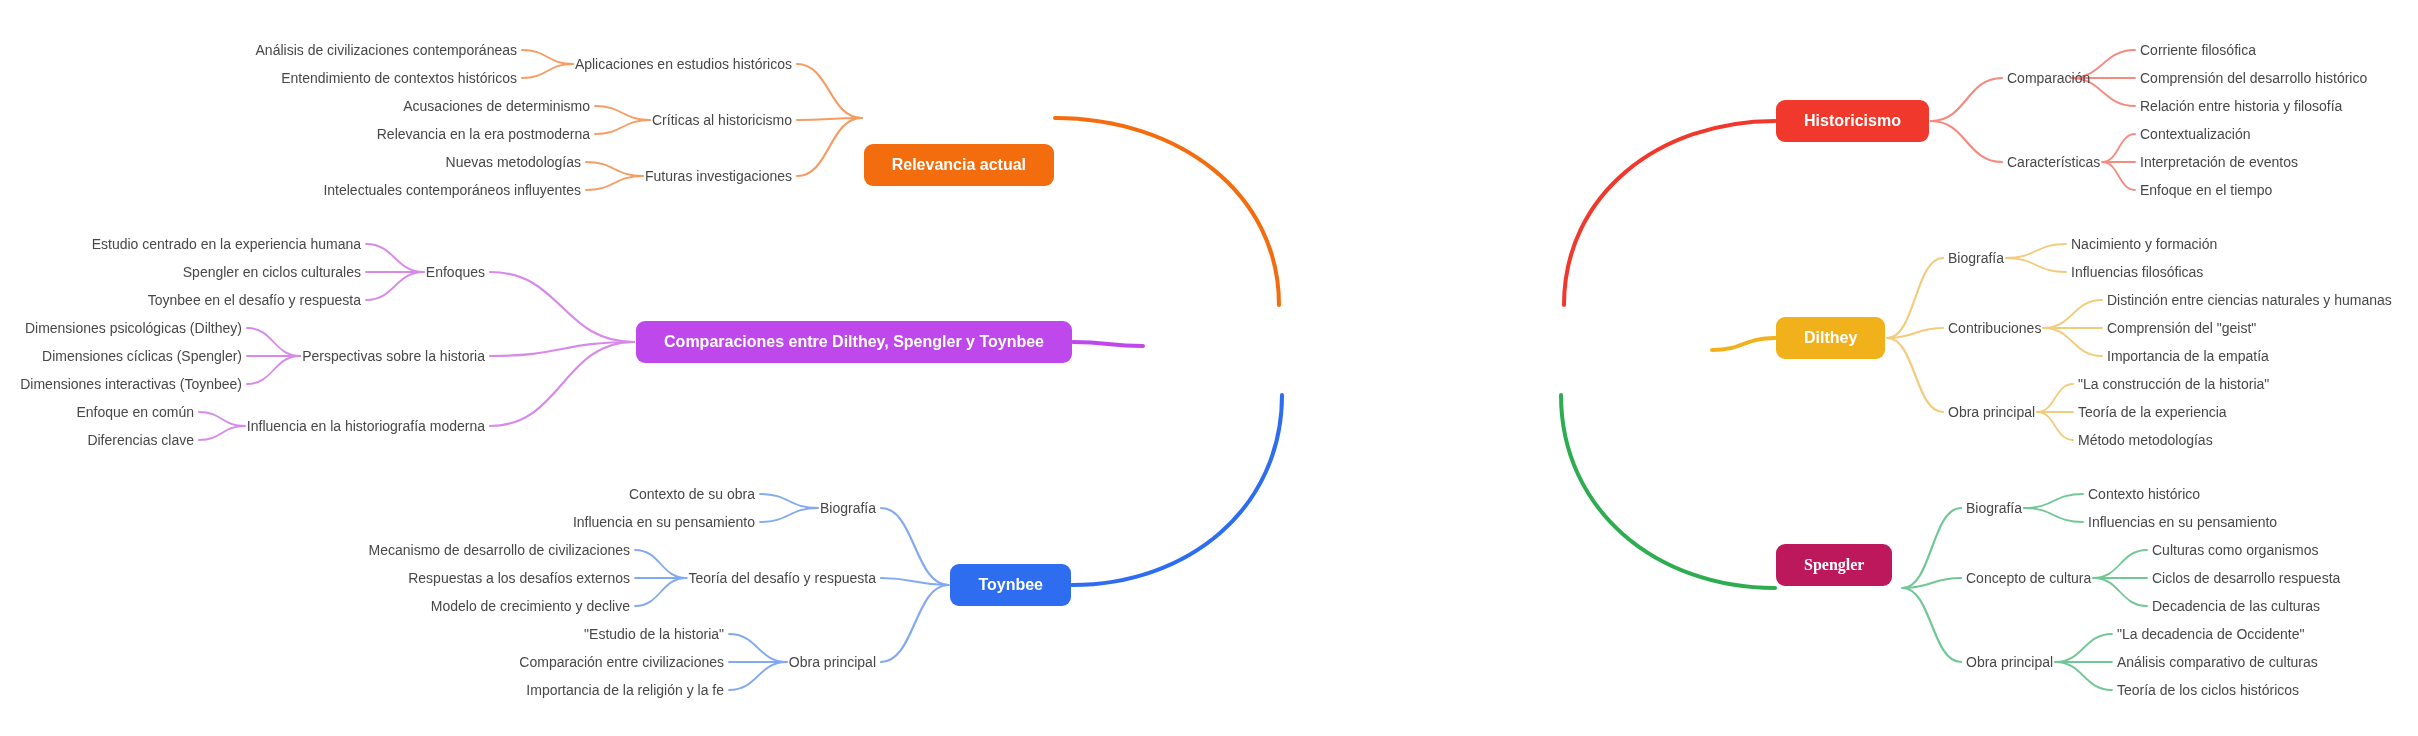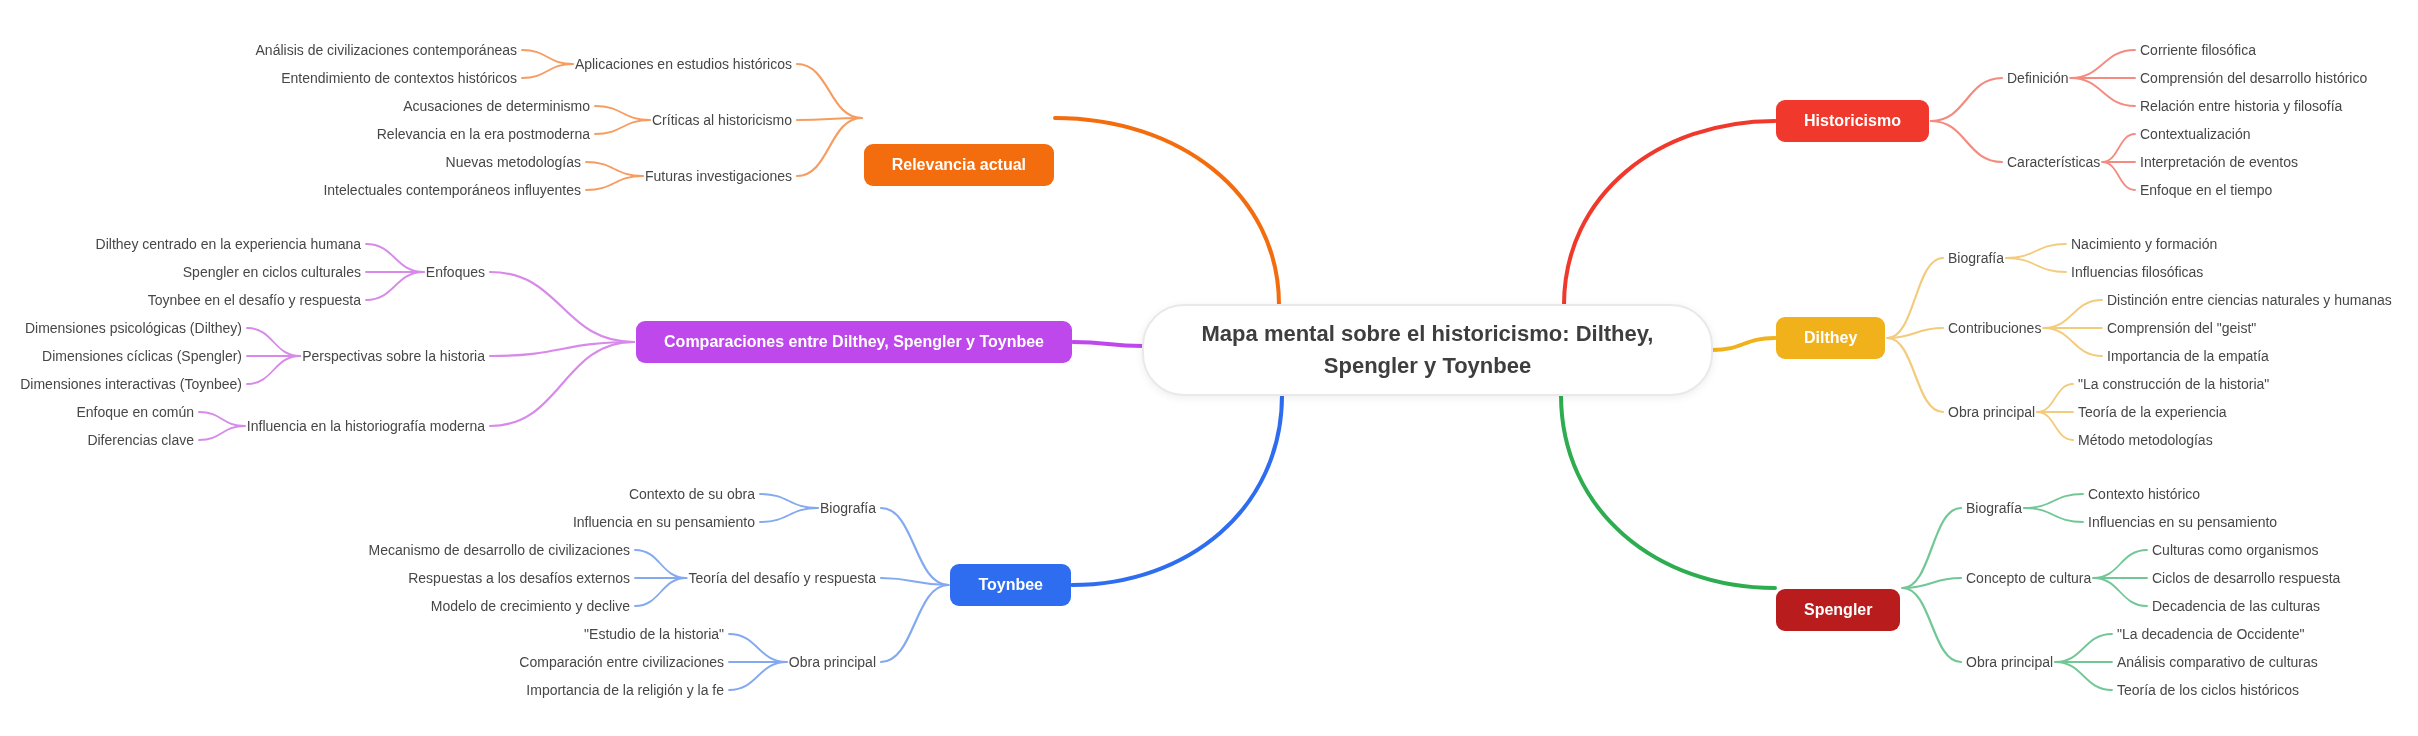--- a/index.html
+++ b/index.html
@@ -125,25 +125,24 @@
       <path d="M 786.84375 662 C 757.921875 662, 757.921875 662, 729 662" stroke="#83a9f0" stroke-width="1.8" fill="none" stroke-linecap="round"></path>
       <path d="M 786.84375 662 C 757.921875 662, 757.921875 690, 729 690" stroke="#83a9f0" stroke-width="1.8" fill="none" stroke-linecap="round"></path>
       <path d="M 1564 305 C 1564 194.60000000000002, 1658.95 121, 1775 121" stroke="#f0392c" stroke-width="4" fill="none" stroke-linecap="round"></path>
       <path d="M 1712 350 C 1743.5 350, 1743.5 338, 1775 338" stroke="#f0b11a" stroke-width="4" fill="none" stroke-linecap="round"></path>
       <path d="M 1561 395 C 1561 510.8, 1657.3 588, 1775 588" stroke="#2dad50" stroke-width="4" fill="none" stroke-linecap="round"></path>
       <path d="M 1279 305 C 1279 192.8, 1178.2 118, 1055 118" stroke="#f36d0e" stroke-width="4" fill="none" stroke-linecap="round"></path>
       <path d="M 1143 346 C 1108 346, 1108 342, 1073 342" stroke="#bf48ec" stroke-width="4" fill="none" stroke-linecap="round"></path>
       <path d="M 1282 395 C 1282 509, 1187.5 585, 1072 585" stroke="#2e6cf0" stroke-width="4" fill="none" stroke-linecap="round"></path>
     </svg>
 
-  <div id="pill">Mapa mental sobre el historicismo: Dilthey, Spengler y Toynbee</div>
 
   <div class="node" id="b0" style="left: 1776px; top: 100px; background: rgb(240, 57, 44);">Historicismo</div>
 
-  <div class="mid" id="m00" style="left:2007px;top:69px">Definición</div>
+  <div class="mid" id="m00" style="left:2007px;top:69px">Comparación</div>
   <div class="leaf" style="left:2140px;top:41px">Corriente filosófica</div>
   <div class="leaf" style="left:2140px;top:69px">Comprensión del desarrollo histórico</div>
   <div class="leaf" style="left:2140px;top:97px">Relación entre historia y filosofía</div>
 
   <div class="mid" id="m01" style="left:2007px;top:153px">Características</div>
   <div class="leaf" style="left:2140px;top:125px">Contextualización</div>
   <div class="leaf" style="left:2140px;top:153px">Interpretación de eventos</div>
   <div class="leaf" style="left:2140px;top:181px">Enfoque en el tiempo</div>
 
   <div class="node" id="b1" style="left: 1776px; top: 317px; background: rgb(240, 177, 26);">Dilthey</div>
@@ -155,21 +154,21 @@
   <div class="mid" id="m11" style="left:1948px;top:319px">Contribuciones</div>
   <div class="leaf" style="left:2107px;top:291px">Distinción entre ciencias naturales y humanas</div>
   <div class="leaf" style="left:2107px;top:319px">Comprensión del "geist"</div>
   <div class="leaf" style="left:2107px;top:347px">Importancia de la empatía</div>
 
   <div class="mid" id="m12" style="left:1948px;top:403px">Obra principal</div>
   <div class="leaf" style="left:2078px;top:375px">"La construcción de la historia"</div>
   <div class="leaf" style="left:2078px;top:403px">Teoría de la experiencia</div>
   <div class="leaf" style="left:2078px;top:431px">Método metodologías</div>
 
-  <div class="node" id="b2" style="left: 1776px; top: 589px; background: #b91c1c;">Spengler</div>
+  <div class="node" id="b2" style="left: 1776px; top: 544px; background: #be185d; font-family: Liberation Serif, serif;">Spengler</div>
 
   <div class="mid" id="m20" style="left:1966px;top:499px">Biografía</div>
   <div class="leaf" style="left:2088px;top:485px">Contexto histórico</div>
   <div class="leaf" style="left:2088px;top:513px">Influencias en su pensamiento</div>
 
   <div class="mid" id="m21" style="left:1966px;top:569px">Concepto de cultura</div>
   <div class="leaf" style="left:2152px;top:541px">Culturas como organismos</div>
   <div class="leaf" style="left:2152px;top:569px">Ciclos de desarrollo respuesta</div>
   <div class="leaf" style="left:2152px;top:597px">Decadencia de las culturas</div>
 
@@ -188,21 +187,21 @@
   <div class="leaf" style="right:1828px;top:97px">Acusaciones de determinismo</div>
   <div class="leaf" style="right:1828px;top:125px">Relevancia en la era postmoderna</div>
 
   <div class="mid" id="m32" style="right:1626px;top:167px">Futuras investigaciones</div>
   <div class="leaf" style="right:1837px;top:153px">Nuevas metodologías</div>
   <div class="leaf" style="right:1837px;top:181px">Intelectuales contemporáneos influyentes</div>
 
   <div class="node" id="b4" style="right: 1346px; top: 321px; background: rgb(191, 72, 236);">Comparaciones entre Dilthey, Spengler y Toynbee</div>
 
   <div class="mid" id="m40" style="right:1933px;top:263px">Enfoques</div>
-  <div class="leaf" style="right:2057px;top:235px">Dilthey centrado en la experiencia humana</div>
+  <div class="leaf" style="right:2057px;top:235px">Estudio centrado en la experiencia humana</div>
   <div class="leaf" style="right:2057px;top:263px">Spengler en ciclos culturales</div>
   <div class="leaf" style="right:2057px;top:291px">Toynbee en el desafío y respuesta</div>
 
   <div class="mid" id="m41" style="right:1933px;top:347px">Perspectivas sobre la historia</div>
   <div class="leaf" style="right:2176px;top:319px">Dimensiones psicológicas (Dilthey)</div>
   <div class="leaf" style="right:2176px;top:347px">Dimensiones cíclicas (Spengler)</div>
   <div class="leaf" style="right:2176px;top:375px">Dimensiones interactivas (Toynbee)</div>
 
   <div class="mid" id="m42" style="right:1933px;top:417px">Influencia en la historiografía moderna</div>
   <div class="leaf" style="right:2224px;top:403px">Enfoque en común</div>

